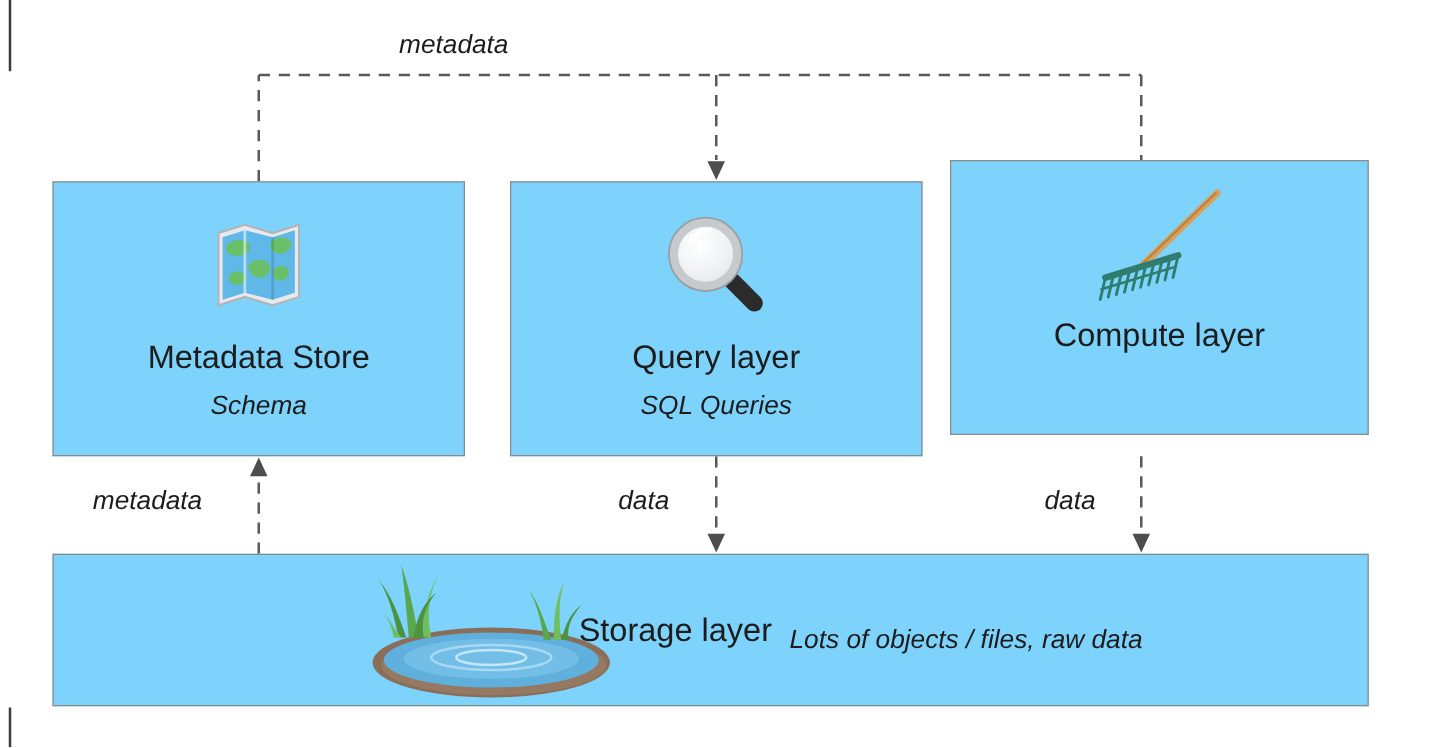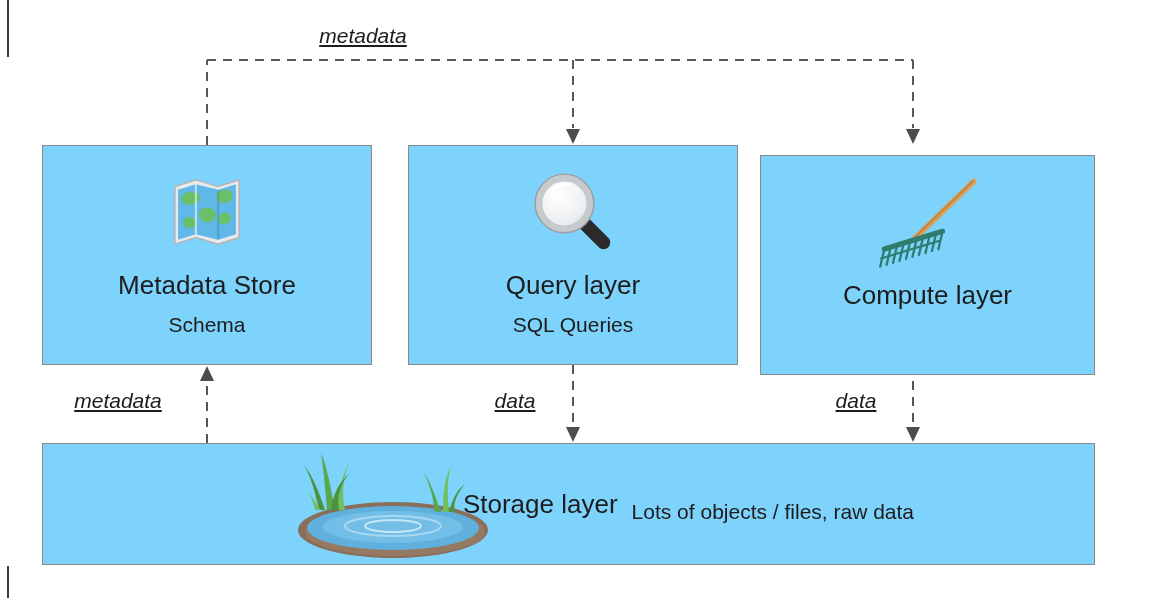--- a/index.html
+++ b/index.html
@@ -38,27 +38,28 @@
     justify-content: center;
   }
   .node-title {
     font-size: 26px;
     color: #1c1c1c;
     margin-top: 6px;
     white-space: nowrap;
   }
   .node-subtitle {
     font-size: 21px;
+    font-style: italic;
     color: #1c1c1c;
     margin-top: 12px;
     white-space: nowrap;
   }
   #node-metadata-store { left: 42px;  top: 145px; width: 330px; height: 220px; }
   #node-query-layer    { left: 408px; top: 145px; width: 330px; height: 220px; }
-  #node-compute-layer  { left: 760px; top: 155px; width: 335px; height: 220px; }
+  #node-compute-layer  { left: 760px; top: 128px; width: 335px; height: 220px; }
   #node-storage-layer  {
     left: 42px; top: 443px; width: 1053px; height: 122px;
     padding-top: 0;
     display: block;
   }
   .pond-wrap {
     position: absolute;
     left: 250px; top: 4px;
     width: 200px; height: 112px;
   }
@@ -73,21 +74,20 @@
   }
   .storage-text .node-title { margin-top: 0; }
   .storage-text .node-subtitle { margin-top: 16px; }
   .flow-label {
     position: absolute;
     font-size: 21px;
     font-style: italic;
     color: #1c1c1c;
     text-align: center;
     white-space: nowrap;
-    text-decoration: underline;
   }
   #label-metadata-top  { left: 298px; top: 24px;  width: 130px; }
   #label-metadata-left { left: 58px;  top: 389px; width: 120px; }
   #label-data-query    { left: 465px; top: 389px; width: 100px; }
   #label-data-compute  { left: 806px; top: 389px; width: 100px; }
 </style>
 </head>
 <body>
 
 <div class="canvas">

